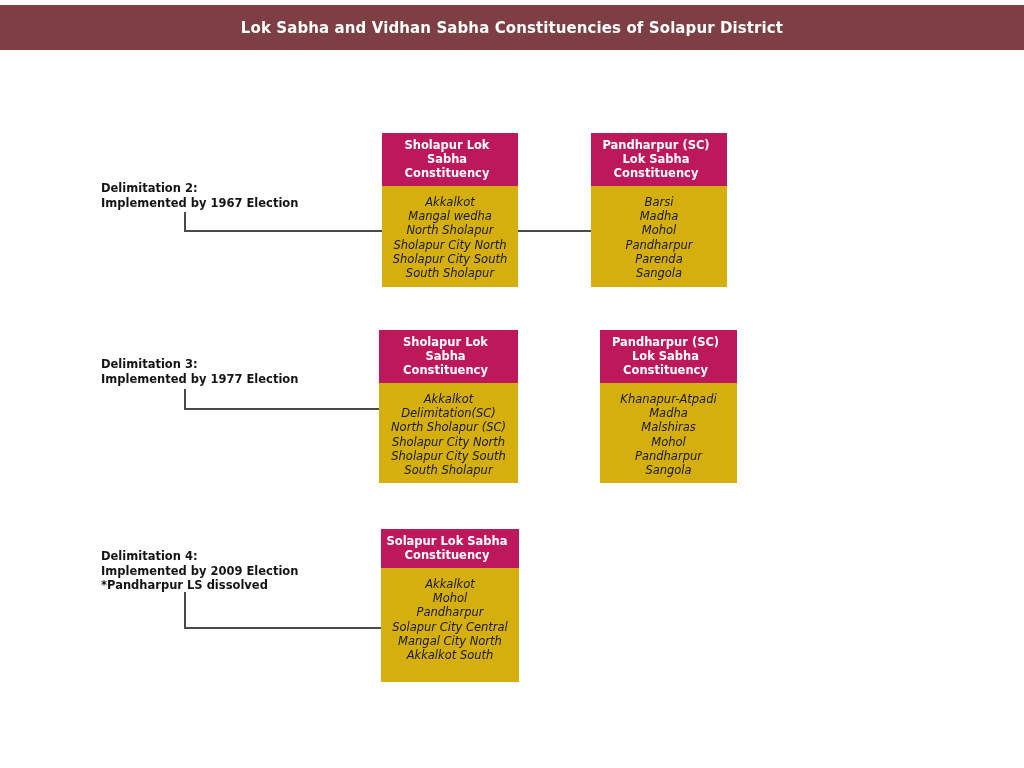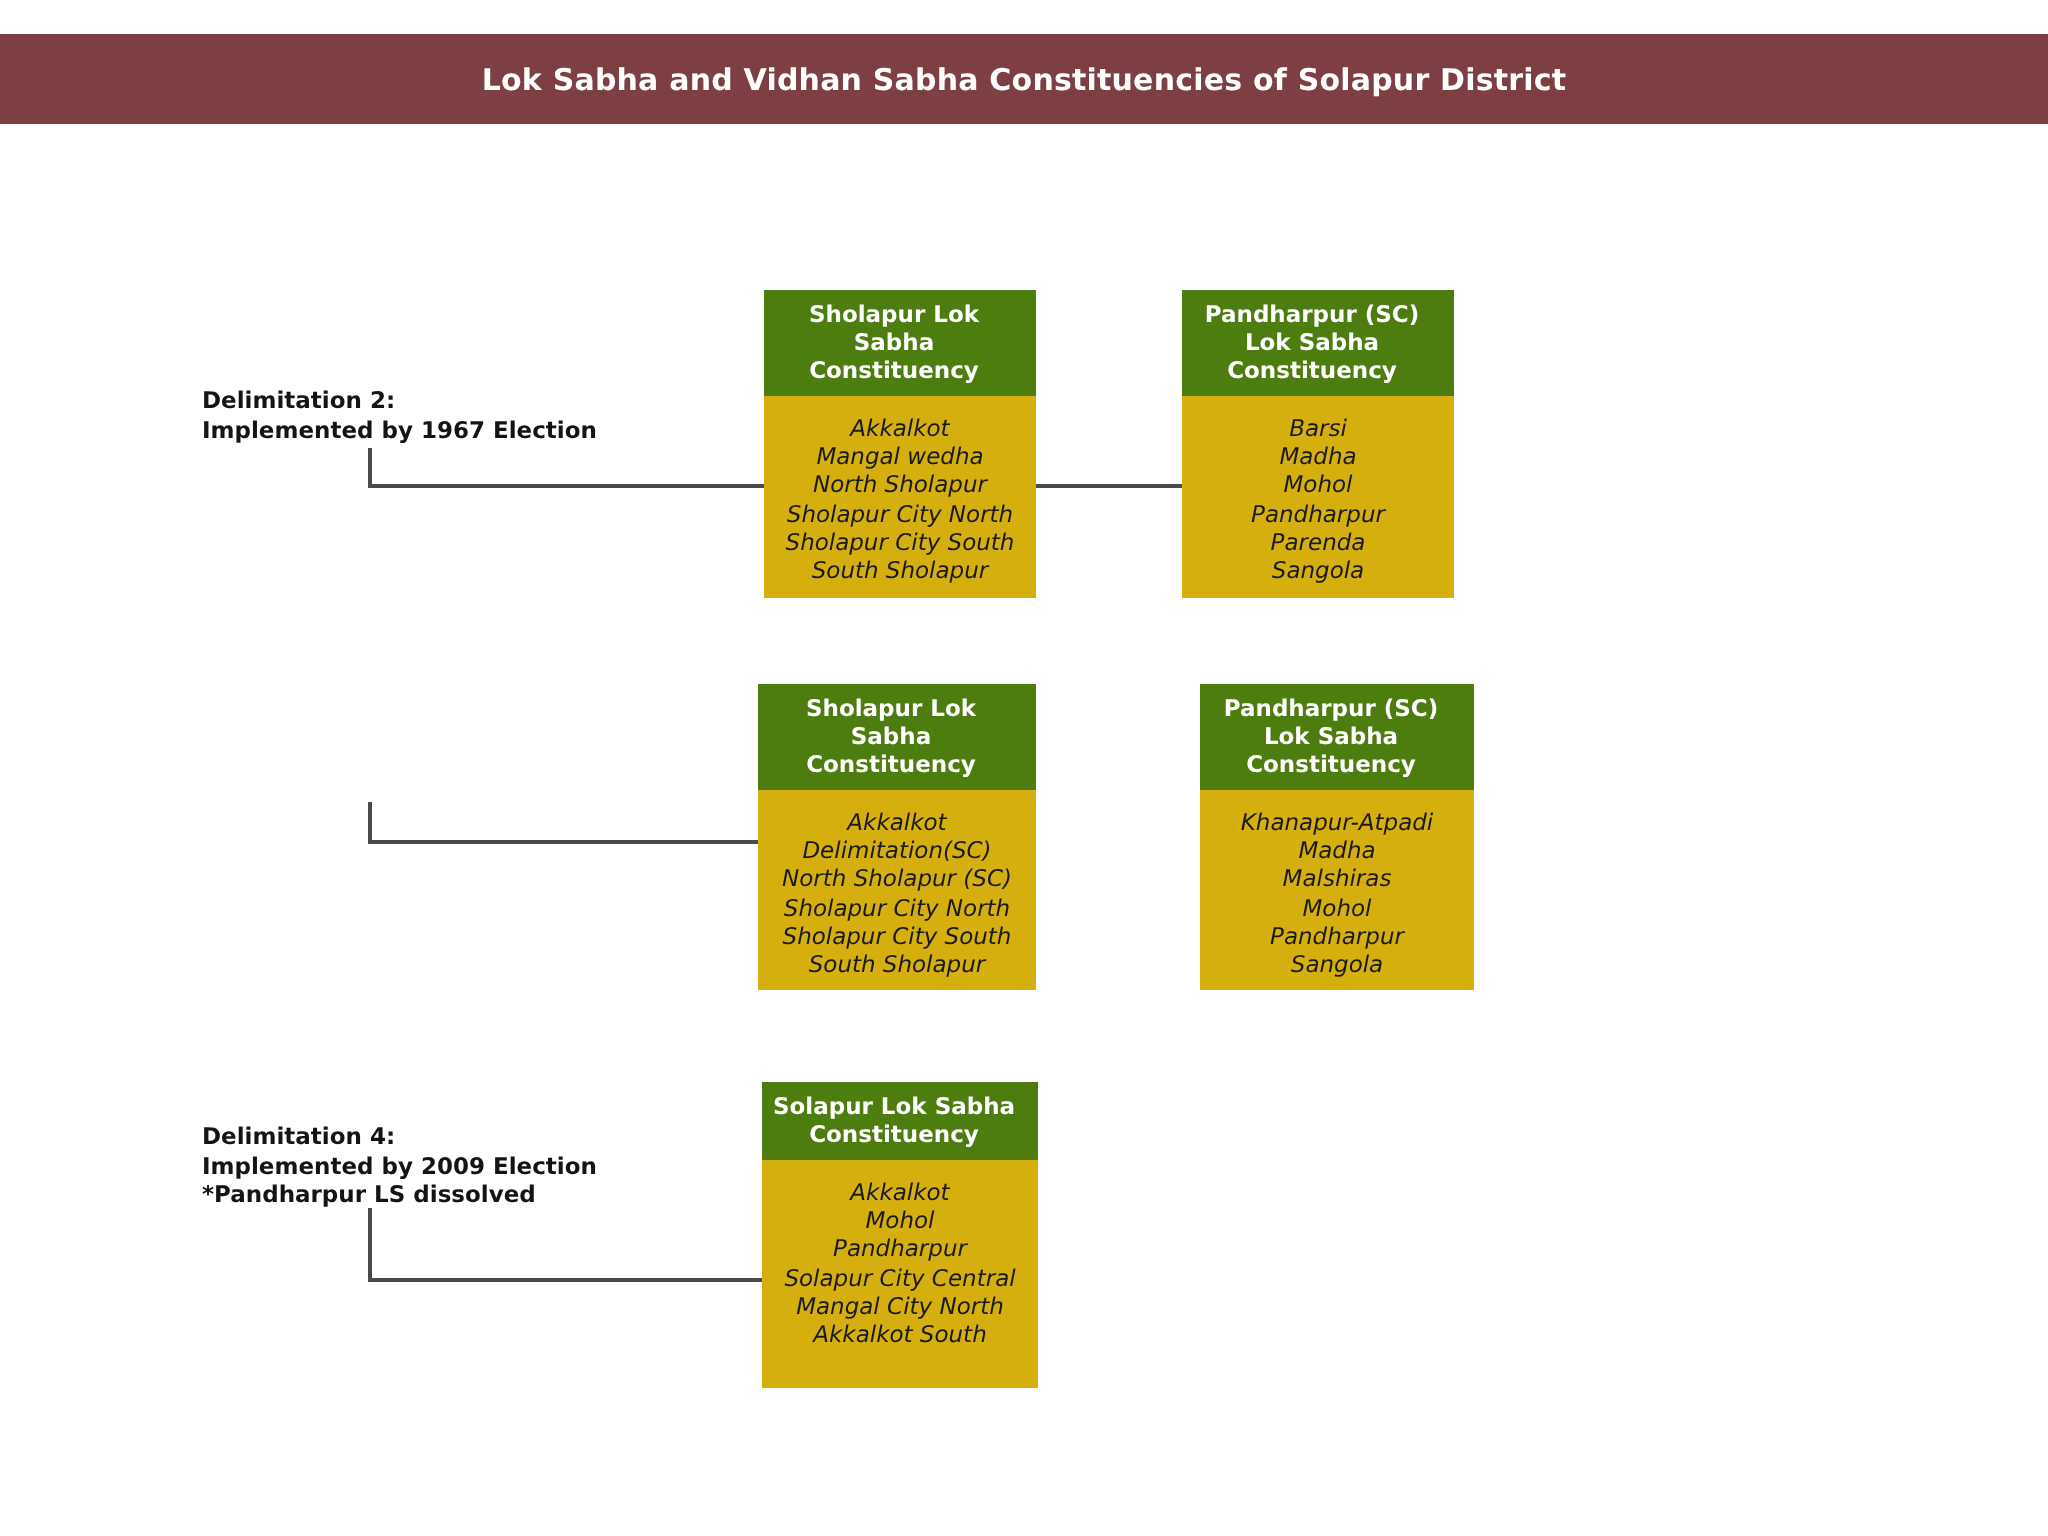--- a/index.html
+++ b/index.html
@@ -11,21 +11,20 @@
     height: 768px;
     background: #ffffff;
     font-family: "DejaVu Sans", "Liberation Sans", sans-serif;
     overflow: hidden;
     position: relative;
   }
   #canvas {
     position: relative;
     width: 1024px;
     height: 700px;
-    margin-top: 12px;
   }
 
   
   .title-band {
     position: absolute;
     left: 0;
     top: 5px;
     width: 1024px;
     height: 45px;
     background: #7d3f43;
@@ -71,21 +70,21 @@
     background: #4a4a4a;
   }
 
   
   .box {
     position: absolute;
     background: #d4af0e;
     box-sizing: border-box;
   }
   .box-header {
-    background: #4d7c0f;
+    background: #be185d;
     color: #ffffff;
     font-size: 11.5px;
     font-weight: bold;
     line-height: 14px;
     text-align: center;
     padding: 5px 10px 6px 4px;
     box-sizing: border-box;
   }
   .box-header .hdr-line {
     display: block;
@@ -141,20 +140,24 @@
     <div class="box-body">
       <span class="item">Barsi</span>
       <span class="item">Madha</span>
       <span class="item">Mohol</span>
       <span class="item">Pandharpur</span>
       <span class="item">Parenda</span>
       <span class="item">Sangola</span>
     </div>
   </div>
 
+  <div class="row-label" style="left:101px; top:357px;">
+    <span class="lbl-line lbl-strong">Delimitation 3:</span>
+    <span class="lbl-line lbl-strong">Implemented by 1977 Election</span>
+  </div>
   <div class="conn-v" style="left:184px; top:389px; height:20px;"></div>
   <div class="conn-h" style="left:184px; top:408px; width:196px;"></div>
 
   <div class="box" style="left:379px; top:330px; width:139px; height:153px;">
     <div class="box-header">
       <span class="hdr-line">Sholapur Lok Sabha</span>
       <span class="hdr-line">Constituency</span>
     </div>
     <div class="box-body">
       <span class="item">Akkalkot</span>

